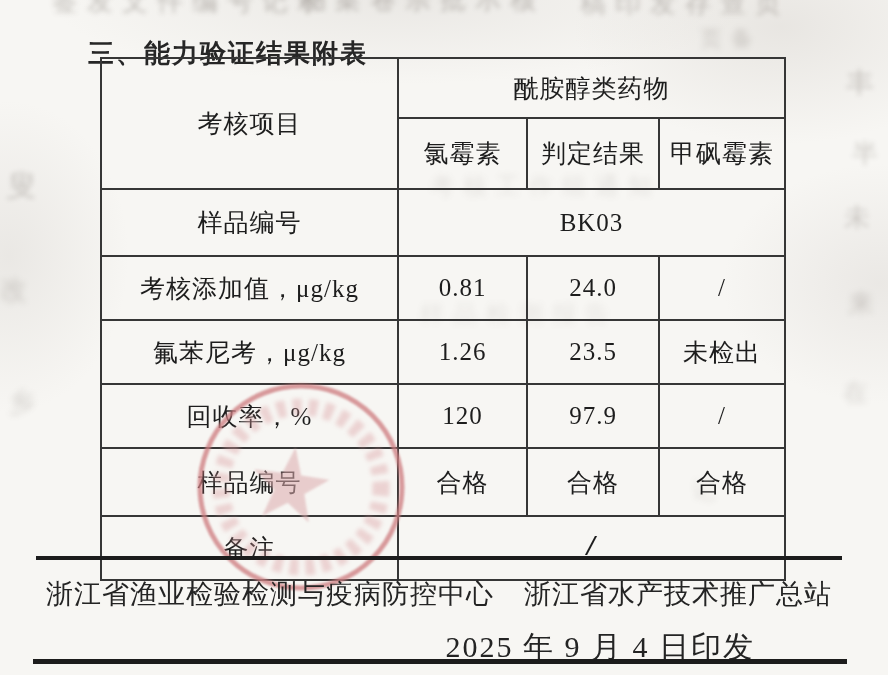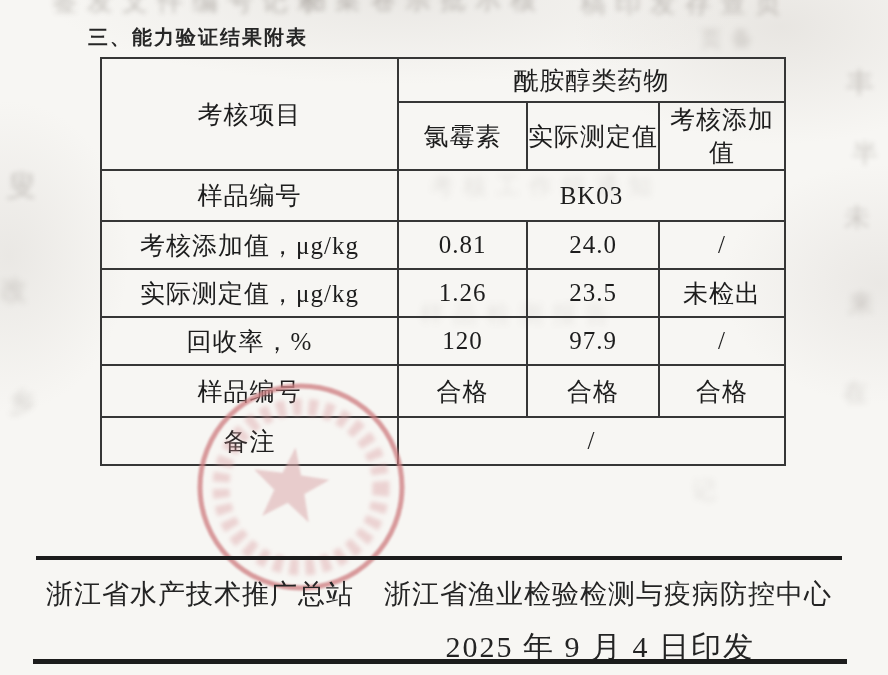--- a/index.html
+++ b/index.html
@@ -9,35 +9,35 @@
     background:
       radial-gradient(ellipse 320px 180px at 88% 4%, rgba(198,192,186,.30), transparent 65%),
       radial-gradient(ellipse 200px 260px at 1% 38%, rgba(200,195,190,.28), transparent 60%),
       radial-gradient(ellipse 260px 200px at 99% 42%, rgba(198,192,188,.26), transparent 60%),
       radial-gradient(ellipse 500px 120px at 45% 0%, rgba(190,184,178,.22), transparent 70%),
       #f7f6f3;
     font-family:"Liberation Serif","DejaVu Serif",serif;
     color:#1f1f1f;
   }
   .title{
-    position:absolute;left:88px;top:24px;
+    position:absolute;left:88px;top:36px;
     font-family:Liberation Sans, sans-serif;
-    font-weight:bold;font-size:20px;letter-spacing:2px;color:#262626;
+    font-weight:bold;font-size:26px;letter-spacing:2px;color:#262626;
   }
   table.results{
     position:absolute;left:100px;top:57px;
     border-collapse:collapse;table-layout:fixed;width:684px;
   }
   table.results td{
     border:2px solid #363636;text-align:center;vertical-align:middle;
-    font-size:25px;letter-spacing:1px;color:#1d1d1d;padding:0;
+    font-size:25px;letter-spacing:1px;color:#1d1d1d;padding:8px;
   }
   td.val{font-size:27px;letter-spacing:0.5px;}
   .rh1{height:42px;} .rh2{height:53px;} .rh3{height:49px;} .rh4{height:46px;border-radius:21px;}
-  .rh5{height:46px;} .rh6{height:46px;} .rh7{height:50px;} .rh8{height:46px;}
+  .rh5{height:46px;} .rh6{height:46px;} .rh7{height:50px;} .rh8{height:46px;font-family:Liberation Mono, monospace;}
   .stamp{position:absolute;left:190px;top:378px;width:220px;height:220px;pointer-events:none;}
   .rule{position:absolute;background:#1c1c1c;}
   .rule-top{left:36px;top:556px;width:806px;height:4px;}
   .rule-bottom{left:33px;top:659px;width:814px;height:5px;}
   .orgline{
     position:absolute;left:36px;top:576px;width:806px;
     display:flex;justify-content:center;gap:30px;
     font-size:27px;letter-spacing:1px;color:#242424;white-space:nowrap;
   }
   .dateline{
@@ -81,35 +81,35 @@
       <col style="width:132px">
         <col style="width:126px">
     </colgroup>
     <tbody>
         <tr>
       <td class="rh1" rowspan="2">考核项目</td>
       <td class="rh1" colspan="3">酰胺醇类药物</td>
     </tr>
     <tr>
       <td class="rh2">氯霉素</td>
-      <td class="rh2">实际测定值</td>
-      <td class="rh2">考核添加值</td>
+      <td class="rh2">判定结果</td>
+      <td class="rh2">甲砜霉素</td>
     </tr>
     <tr>
       <td class="rh3">样品编号</td>
       <td class="rh3 val" colspan="3">BK03</td>
     </tr>
     <tr>
       <td class="rh4">考核添加值，μg/kg</td>
       <td class="rh4 val">0.81</td>
       <td class="rh4 val">24.0</td>
       <td class="rh4 val">/</td>
     </tr>
     <tr>
-      <td class="rh5">实际测定值，μg/kg</td>
+      <td class="rh5">氟苯尼考，μg/kg</td>
       <td class="rh5 val">1.26</td>
       <td class="rh5 val">23.5</td>
       <td class="rh5">未检出</td>
     </tr>
     <tr>
       <td class="rh6">回收率，%</td>
       <td class="rh6 val">120</td>
       <td class="rh6 val">97.9</td>
       <td class="rh6 val">/</td>
     </tr>
@@ -136,21 +136,21 @@
       </filter>
     </defs>
     <circle cx="111" cy="109" r="101" fill="none" stroke="#cf7f82" stroke-width="5" opacity="0.78" filter="url(#b1)"></circle>
     <circle cx="111" cy="109" r="80" fill="none" stroke="#d9999c" stroke-width="17" stroke-dasharray="9 7" opacity="0.38" filter="url(#b2)"></circle>
     <polygon filter="url(#b1)" opacity="0.55" fill="#dcabad" transform="translate(100 109) rotate(8)" points="0,-40 9.4,-12.9 38,-12.4 15.2,4.9 23.5,32.4 0,16 -23.5,32.4 -15.2,4.9 -38,-12.4 -9.4,-12.9"></polygon>
   </svg>
 
   <div class="rule rule-top"></div>
 
   <div class="orgline">
+    <span>浙江省渔业检验检测与疫病防控中心</span>
     <span>浙江省水产技术推广总站</span>
-    <span>浙江省渔业检验检测与疫病防控中心</span>
   </div>
 
   <div class="dateline">2025 年 9 月 4 日印发</div>
 
   <div class="rule rule-bottom"></div>
 
 </div>
 
 </body></html>

